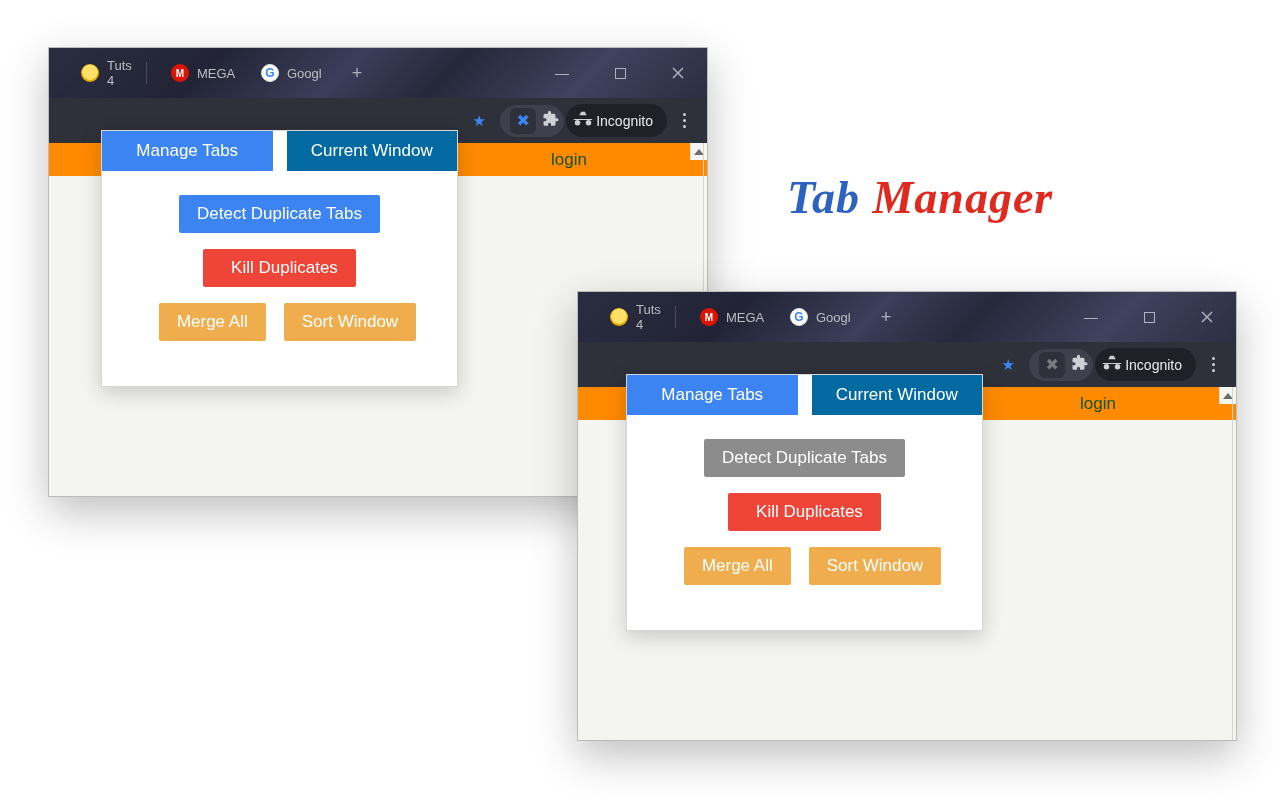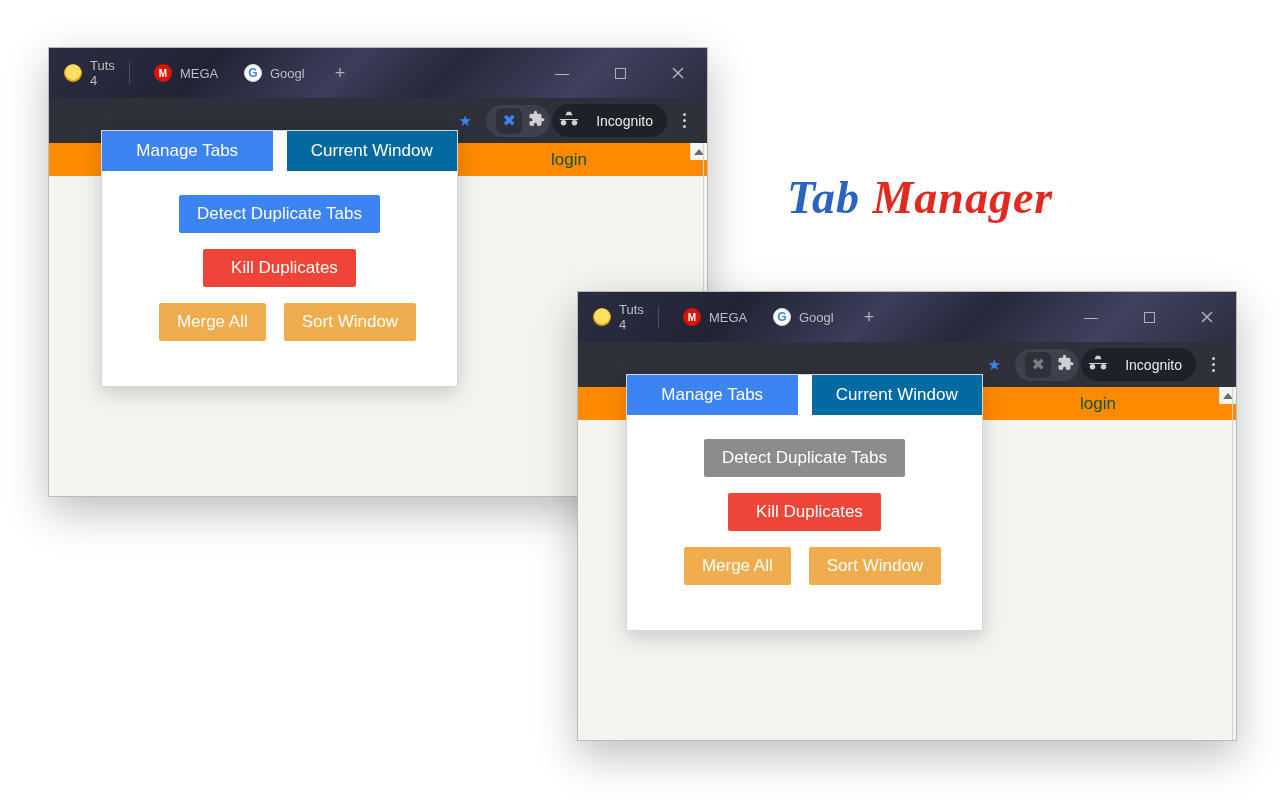--- a/index.html
+++ b/index.html
@@ -11,21 +11,21 @@
     box-shadow: 0 15px 40px rgba(0,0,0,.25);
     background: #f4f4f1;
     overflow: hidden;
   }
   #win1 { left: 48px; top: 47px; width: 660px; height: 450px; }
   #win2 { left: 577px; top: 291px; width: 660px; height: 450px; }
 
   .tabstrip {
     height: 50px; position: relative;
     background: linear-gradient(135deg,#2a2c40 0%,#222436 25%,#3c3e5a 45%,#26283b 60%,#40425e 80%,#2c2e42 100%);
-    display: flex; align-items: center; padding-left: 3px; gap: 0;
+    display: flex; align-items: center; padding-left: 20px; gap: 0;
   }
   .tab {
     height: 34px; display: flex; align-items: center; gap: 8px;
     padding: 0 12px; border-radius: 7px 7px 0 0; color: #bdbec4; font-size: 13px;
     max-width: 90px; overflow: hidden;
     position: relative;
   }
   .tab .favicon { width: 18px; height: 18px; border-radius: 50%; flex-shrink: 0; }
   .tuts4 .favicon { background: radial-gradient(circle at 50% 45%, #ffe066 0 55%, #e6a700 60% 100%); position: relative; }
   .mega  .favicon { background: #dd1405; display:flex;align-items:center;justify-content:center;color:#fff;font-weight:bold;font-size:10px; }
@@ -37,21 +37,21 @@
   .wc-btn.maxi span { width:11px;height:11px;border:1px solid #aeb0bb;display:block; }
   .wc-btn.close svg { width:12px;height:12px;stroke:#aeb0bb;stroke-width:1.5; }
 
   .toolbar {
     height: 45px; background: #2e303a; display:flex; align-items:center; justify-content:flex-end; gap:2px; padding:0 8px;
   }
   .tb-icon { width:38px;height:30px;display:flex;align-items:center;justify-content:center;border-radius:15px;color:#cfd0d6;font-size:15px;cursor:pointer; }
   .pill { display:flex;align-items:center;gap:6px;background:#3e404b;border-radius:18px;padding:3px 4px 3px 10px; }
   .pill .ext { width:26px;height:26px;border-radius:6px;display:flex;align-items:center;justify-content:center;font-size:16px;color:#3c84f1;background:#2e303a; }
   .pill .puzzle svg { width:18px;height:18px;fill:#cfd0d6; }
-  .incognito-badge { display:flex;align-items:center;gap:16px;background:#1f2129;border-radius:18px;padding:4px 14px 4px 6px;color:#eaeaf0;font-size:14px; }
+  .incognito-badge { display:flex;align-items:center;gap:2px;background:#1f2129;border-radius:18px;padding:4px 14px 4px 6px;color:#eaeaf0;font-size:14px; }
   .incognito-badge .glasses svg { width:22px;height:22px;fill:#cfd0d6; }
   .dots { display:flex;flex-direction:column;gap:3px;align-items:center;justify-content:center; width:30px;height:30px; }
   .dots i { width:3px;height:3px;background:#cfd0d6;border-radius:50%; }
 
   .page { position:absolute; left:0; right:0; top:95px; bottom:0; background:#f4f4f1; }
   .orange-bar { position:absolute; left:0; right:0; top:0; height:33px; background:#ff8a00; display:flex; justify-content:flex-end; align-items:center; padding-right:120px; }
   .orange-bar .login { color:#14532d; font-size:17px; }
   .scroll-up { position:absolute; top:0; right:0; width:17px; height:17px; background:#f4f4f1; display:flex;align-items:center;justify-content:center; border-left:1px solid #e0e0e0; }
   .scroll-up:after { content:""; width:0;height:0;border-left:5px solid transparent;border-right:5px solid transparent;border-bottom:6px solid #6b6b6b; }
   .scroll-track { position:absolute;right:3px;top:0;bottom:0;width:1px;background:#d4d4d4; }

